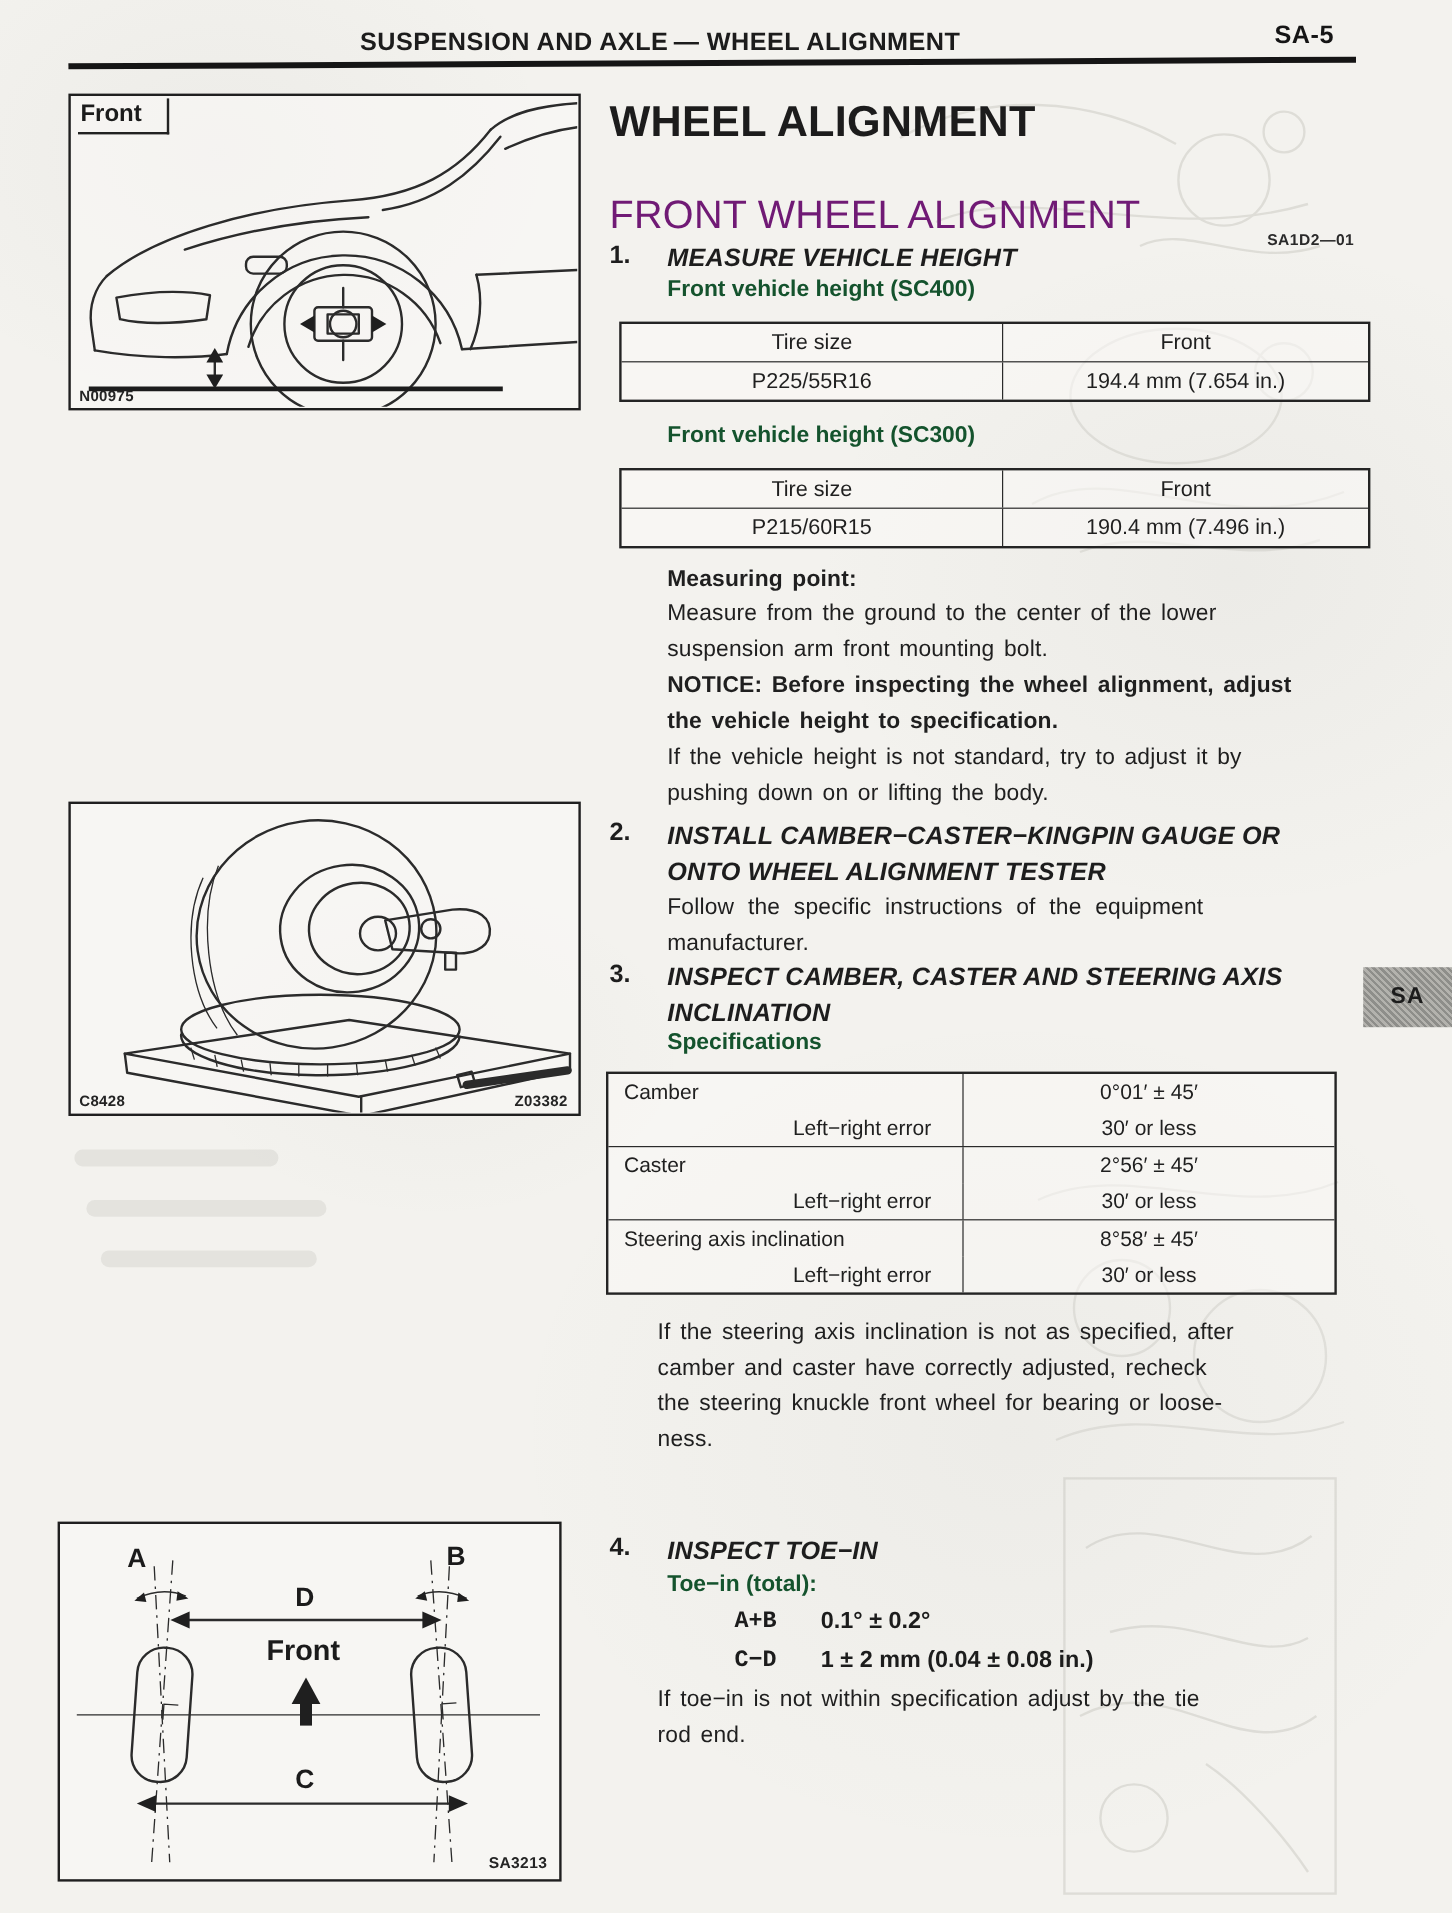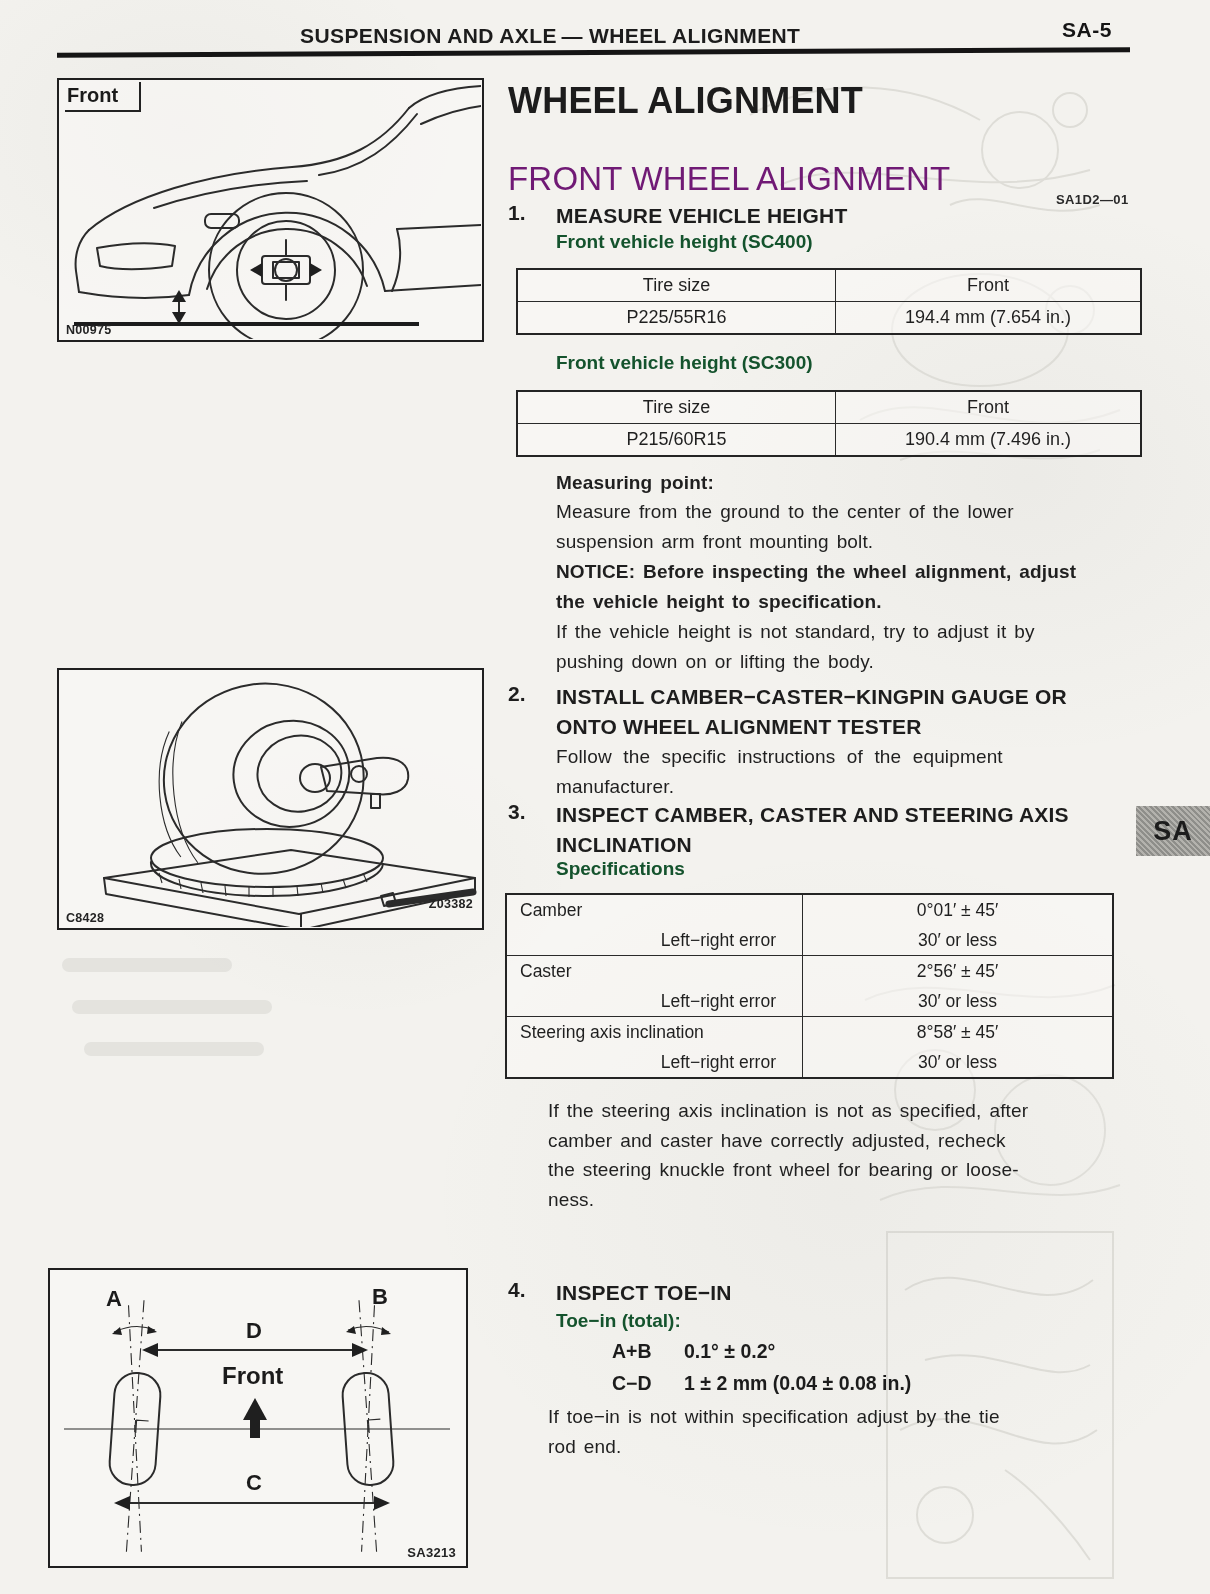--- a/index.html
+++ b/index.html
@@ -15,21 +15,21 @@
   .abs{position:absolute;}
   
   .hdr-title{font-size:21px;font-weight:700;letter-spacing:.4px;color:#1c1c1c;white-space:nowrap;}
   .hdr-rule{background:#151515;height:4.5px;transform:rotate(-.3deg);}
   .page-code{font-size:21px;font-weight:700;color:#151515;letter-spacing:.5px;}
   
   .h1{font-size:36px;font-weight:800;letter-spacing:.2px;color:#1c1c1c;white-space:nowrap;}
   .h2{font-size:33px;font-weight:400;letter-spacing:.2px;color:#701a75;white-space:nowrap;}
   .doc-code{font-size:13px;font-weight:700;color:#2a2a2a;letter-spacing:.4px;}
   .step-num{font-size:21px;font-weight:700;color:#1d1d1d;}
-  .step-head{font-size:21px;font-weight:700;color:#1d1d1d;letter-spacing:.2px;line-height:30px;white-space:pre-line;}
+  .step-head{font-size:21px;font-weight:700;color:#1d1d1d;letter-spacing:.2px;line-height:30px;white-space:pre-line;font-style:italic;}
   .sub-head{font-size:19px;font-weight:700;color:#14532d;}
   .body-text{font-size:19px;line-height:29.5px;color:#1f1f1f;letter-spacing:.15px;
              word-spacing:2.5px;white-space:pre-line;}
   .body-bold{font-weight:700;}
   
   .tbl{border:2.5px solid #242424;background:rgba(251,250,247,.55);margin-left:11px;}
   .trow{display:flex;height:31px;align-items:stretch;}
   .trow.head{border-bottom:1.6px solid #2a2a2a;}
   .tc{display:flex;align-items:center;justify-content:center;font-size:18px;color:#1f1f1f;}
   .tc.c1{width:317px;}
@@ -45,24 +45,24 @@
   .fig{border:2.6px solid #1f1f1f;background:rgba(250,249,246,.6);box-sizing:border-box;}
   .fig-label{font-size:20px;font-weight:700;color:#1b1b1b;}
   .fig-code{font-size:12.5px;font-weight:700;color:#242424;letter-spacing:.3px;}
   svg{display:block;}
   .ln{stroke:#2b2b2b;stroke-width:2;fill:none;stroke-linecap:round;stroke-linejoin:round;}
   .ln-thin{stroke:#2b2b2b;stroke-width:1.1;fill:none;}
   .fillk{fill:#1f1f1f;stroke:none;}
   
   .sa-tab{background:repeating-linear-gradient(45deg,#8e8e8a 0 2px,#b3b2ad 2px 4px);
           display:flex;align-items:center;justify-content:center;}
-  .sa-tab span{font-size:27px;font-weight:800;color:#1c1c1c;letter-spacing:1px;}
+  .sa-tab span{font-size:19px;font-weight:800;color:#1c1c1c;letter-spacing:1px;}
   
   .toe-line{display:flex;font-size:19.5px;font-weight:700;color:#1c1c1c;}
-  .toe-line .lab{width:72px;}
+  .toe-line .lab{width:72px;font-family:Liberation Mono, monospace;}
   
   .ghost{position:absolute;pointer-events:none;}
   .ghost svg path,.ghost svg circle,.ghost svg ellipse,.ghost svg rect,.ghost svg line
     {stroke:#c5c4bd;fill:none;stroke-width:2;}
   .smudge{position:absolute;background:rgba(150,150,143,.16);border-radius:7px;pointer-events:none;}
 </style>
 </head>
 <body>
 
 <div class="paper-noise"></div>
@@ -224,21 +224,21 @@
       <path class="ln-thin" d="M132 40 C110 78 107 145 128 182"></path>
     </g>
     <ellipse class="ln" cx="256" cy="108" rx="15" ry="14"></ellipse>
     <path class="ln" d="M262 97 L318 88 C340 86 351 95 349 109 C347 121 333 126 317 124 L268 121 Z"></path>
     <circle class="ln" cx="300" cy="104" r="8"></circle>
     <rect class="ln" x="312" y="124" width="9" height="14"></rect>
     <path d="M330 234 L414 222" stroke="#2b2b2b" stroke-width="7" stroke-linecap="round" fill="none"></path>
     <path class="ln" d="M322 226 l12 -3 l3 10 l-12 3 Z"></path>
   </svg>
   <div class="abs fig-code" style="left:7px;bottom:3px">C8428</div>
-  <div class="abs fig-code" style="right:9px;bottom:17px">Z03382</div>
+  <div class="abs fig-code" style="right:9px;bottom:3px">Z03382</div>
 </div>
 
 <div class="abs stbl" style="left:505px;top:893px;width:605px">
   <div class="srow">
     <div class="sl">Camber</div>
     <div class="sr">0°01′ ± 45′</div>
   </div>
   <div class="srow">
     <div class="sl sub">Left−right error</div>
     <div class="sr">30′ or less</div>

